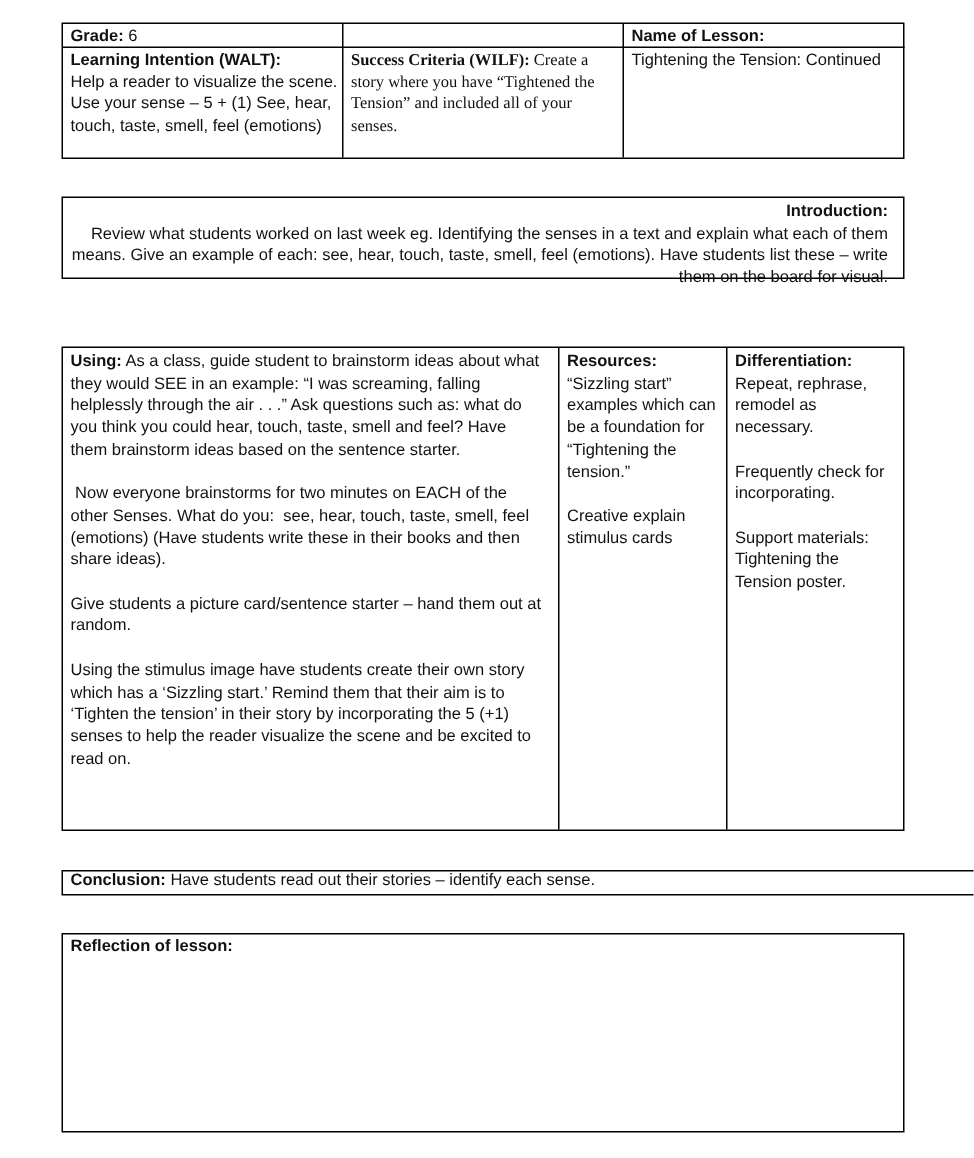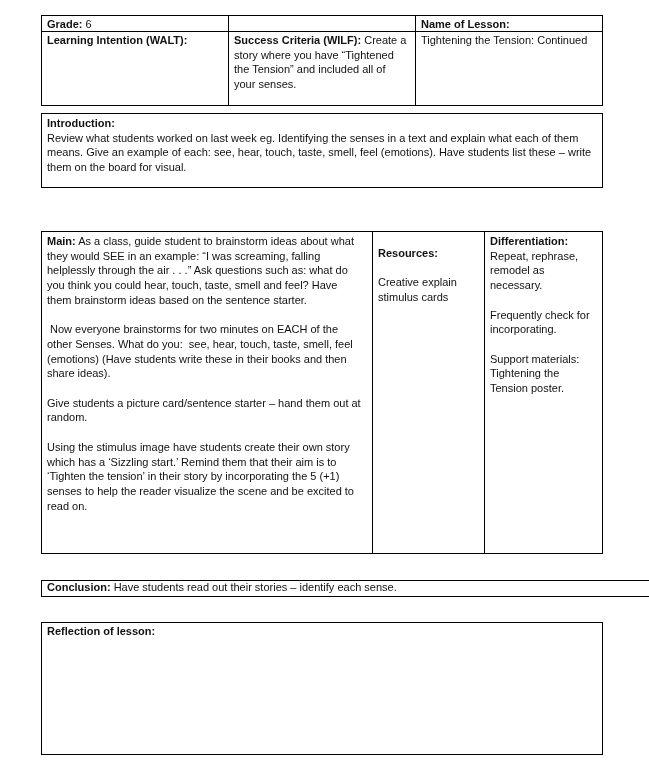--- a/index.html
+++ b/index.html
@@ -25,53 +25,55 @@
   <div class="cell" style="left:0; top:0; width:186px; padding-top:1px;">
     <span class="b">Grade:</span>
     <span>6</span>
   </div>
   <div class="cell" style="left:374px; top:0; width:187px; padding-top:1px;">
     <span class="b">Name of Lesson:</span>
   </div>
 
   <div class="cell" style="left:0; top:0; width:186px; padding-top:1px; padding-right:3px;margin-top:16px;">
     <p class="b">Learning Intention (WALT):</p>
+    <p>Help a reader to visualize the scene. Use your sense – 5 + (1) See, hear, touch, taste, smell, feel (emotions)</p>
   </div>
-  <div class="cell" style="left:187px; top:16px; width:186px; padding-top:1px; padding-right:8px;">
+  <div class="cell" style="left:187px; top:16px; width:186px; padding-top:1px; padding-right:8px;font-family:Liberation Serif, serif;">
     <span class="b">Success Criteria (WILF):</span>
     <span>Create a story where you have “Tightened the Tension” and included all of your senses.</span>
   </div>
   <div class="cell" style="left:374px; top:16px; width:187px; padding-top:1px;">
     <span>Tightening the Tension: Continued</span>
   </div>
 </div>
 
-<div class="box" style="left:41px; top:113px; width:562px; height:75px;">
+<div class="box" style="left:41px; top:131px; width:562px; height:55px;text-align:right;">
   <div class="cell" style="left:0; top:0; width:560px; padding-top:2px; padding-right:10px;">
     <p class="b">Introduction:</p>
     <p>Review what students worked on last week eg. Identifying the senses in a text and explain what each of them means. Give an example of each: see, hear, touch, taste, smell, feel (emotions). Have students list these – write them on the board for visual.</p>
   </div>
 </div>
 
 <div class="box" style="left:41px; top:231px; width:562px; height:323px;">
   <div class="vline" style="left:330px; top:0; height:321px;"></div>
   <div class="vline" style="left:442px; top:0; height:321px;"></div>
 
   <div class="cell" style="left:0; top:0; width:330px; padding-top:2px; padding-right:8px;">
-    <p><span class="b">Main:</span> <span>As a class, guide student to brainstorm ideas about what they would SEE in an example:  “I was screaming, falling helplessly through the air . . .” Ask questions such as: what do you think you could hear, touch, taste, smell and feel? Have them brainstorm ideas based on the sentence starter.</span></p>
+    <p><span class="b">Using:</span> <span>As a class, guide student to brainstorm ideas about what they would SEE in an example:  “I was screaming, falling helplessly through the air . . .” Ask questions such as: what do you think you could hear, touch, taste, smell and feel? Have them brainstorm ideas based on the sentence starter.</span></p>
     <div class="gap"></div>
     <p style="white-space:pre-wrap;"> Now everyone brainstorms for two minutes on EACH of the other Senses. What do you:  see, hear, touch, taste, smell, feel (emotions) (Have students write these in their books and then share ideas).</p>
     <div class="gap"></div>
     <p>Give students a picture card/sentence starter – hand them out at random.</p>
     <div class="gap"></div>
     <p>Using the stimulus image have students create their own story which has a ‘Sizzling start.’ Remind them that their aim is to ‘Tighten the tension’ in their story by incorporating the 5 (+1) senses to help the reader visualize the scene and be excited to read on.</p>
   </div>
 
-  <div class="cell" style="left:331px; top:0; width:111px; padding-top:2px; padding-right:2px;margin-top:12px;">
+  <div class="cell" style="left:331px; top:0; width:111px; padding-top:2px; padding-right:2px;">
     <p class="b">Resources:</p>
+    <p>“Sizzling start” examples which can be a foundation for “Tightening the tension.”</p>
     <div class="gap"></div>
     <p>Creative explain stimulus cards</p>
   </div>
 
   <div class="cell" style="left:443px; top:0; width:117px; padding-top:2px; padding-right:4px;">
     <p class="b">Differentiation:</p>
     <p>Repeat, rephrase, remodel as necessary.</p>
     <div class="gap"></div>
     <p>Frequently check for incorporating.</p>
     <div class="gap"></div>

